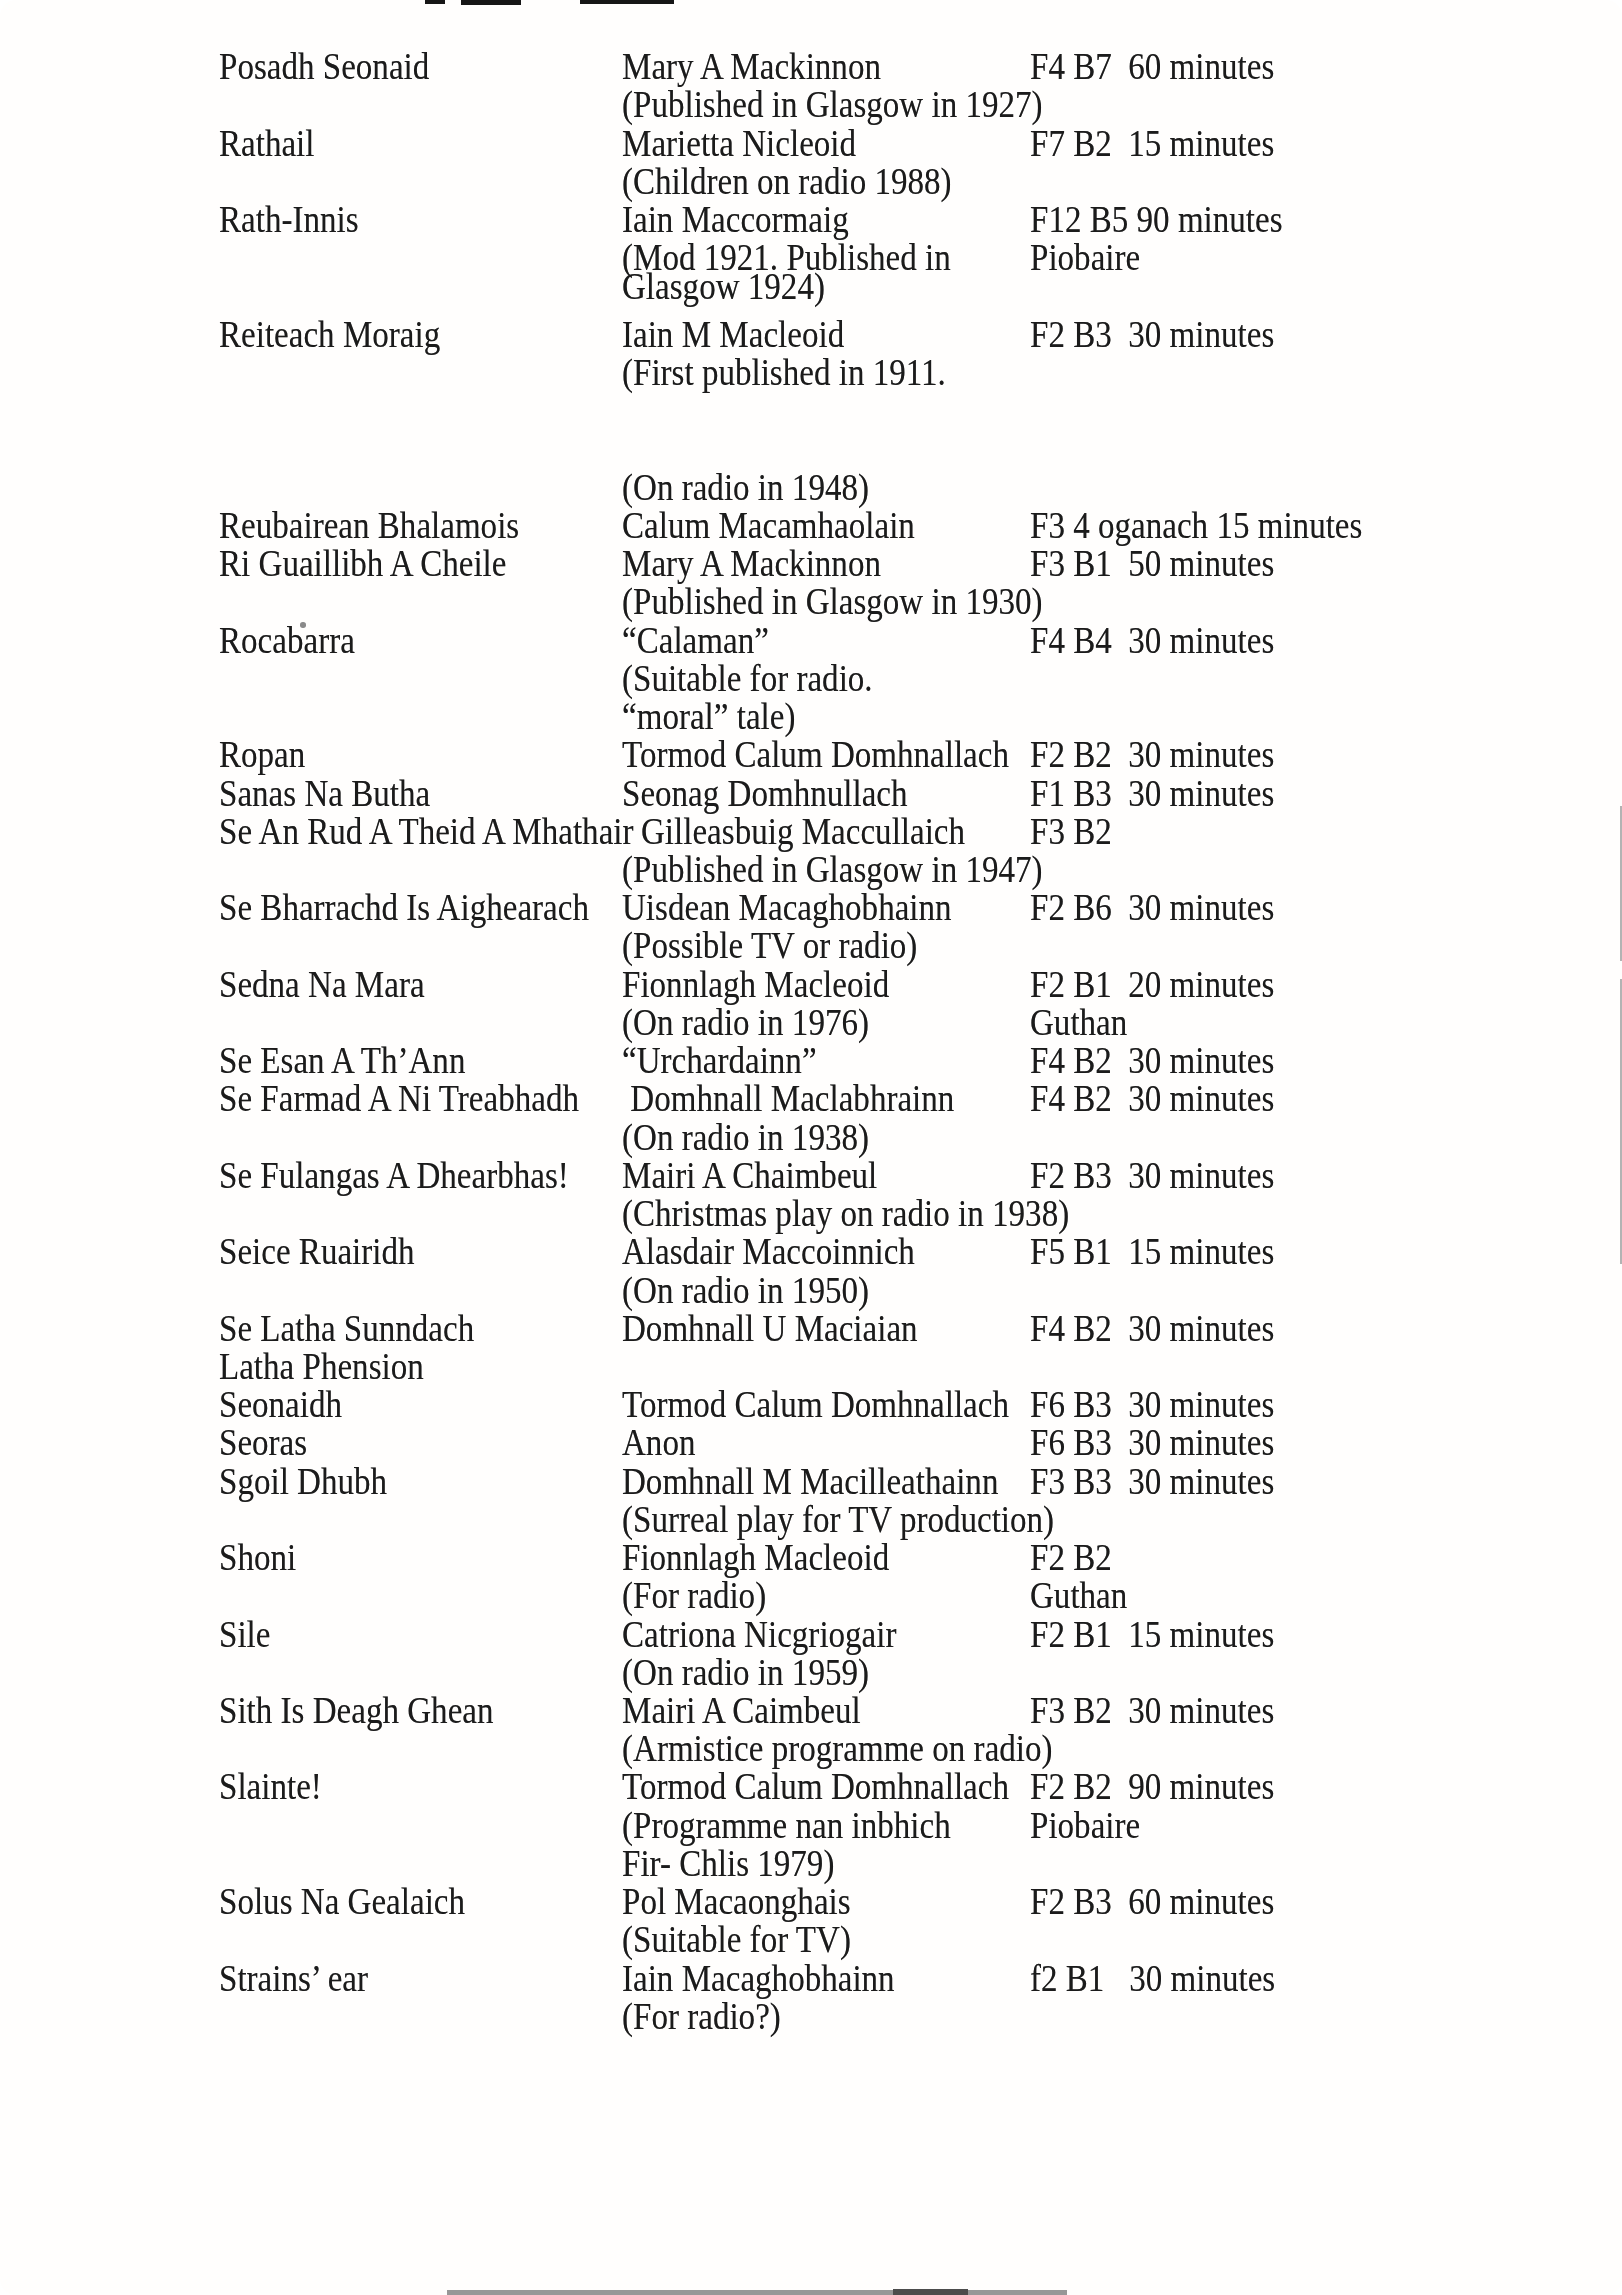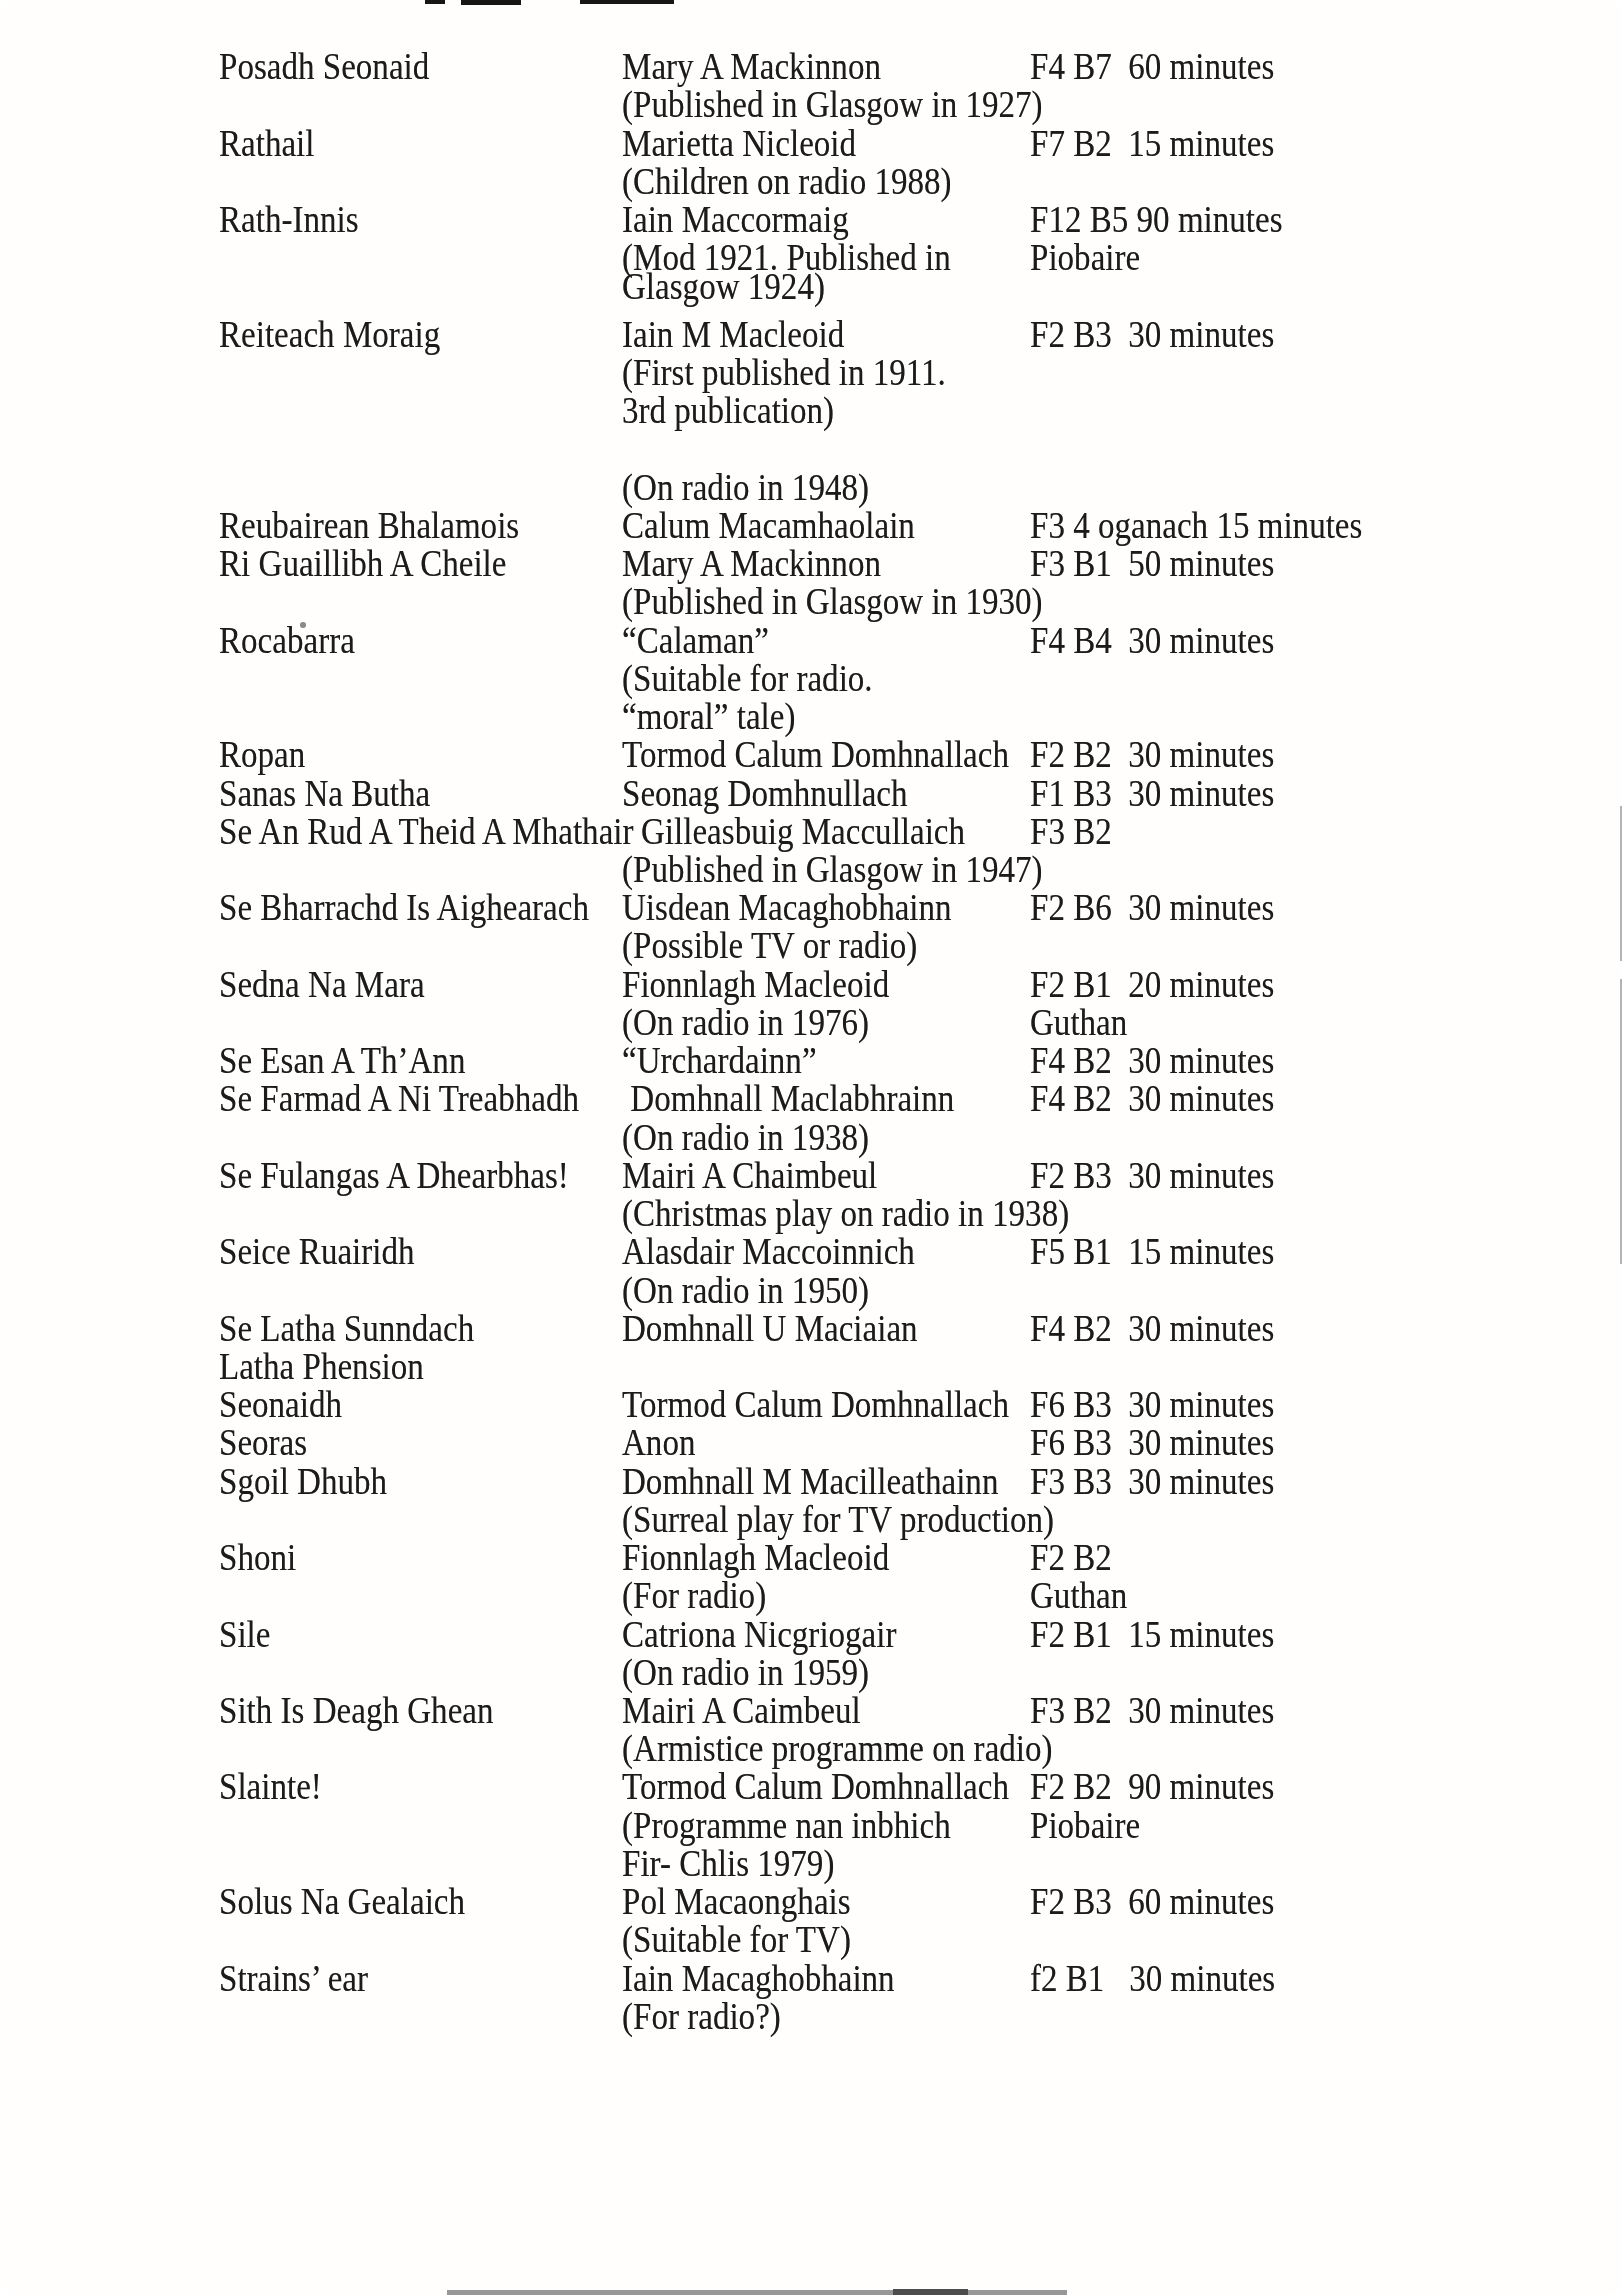--- a/index.html
+++ b/index.html
@@ -84,23 +84,20 @@
         <span class="cell" style="left: 622px;">Glasgow 1924)</span>
       </div>
       <div class="line" style="top: 315px;">
         <span class="cell" style="left: 219px;">Reiteach Moraig</span>
         <span class="cell" style="left: 622px;">Iain M Macleoid</span>
         <span class="cell" style="left: 1030px;">F2 B3  30 minutes</span>
       </div>
       <div class="line" style="top: 353px;">
         <span class="cell" style="left: 622px;">(First published in 1911.</span>
       </div>
-      <div class="line" style="top: 391px;">
-        <span class="cell" style="left: 622px;">3rd publication)</span>
-      </div>
       <div class="line" style="top: 468px;">
         <span class="cell" style="left: 622px;">(On radio in 1948)</span>
       </div>
       <div class="line" style="top: 506px;">
         <span class="cell" style="left: 219px;">Reubairean Bhalamois</span>
         <span class="cell" style="left: 622px;">Calum Macamhaolain</span>
         <span class="cell" style="left: 1030px;">F3 4 oganach 15 minutes</span>
       </div>
       <div class="line" style="top: 544px;">
         <span class="cell" style="left: 219px;">Ri Guaillibh A Cheile</span>

